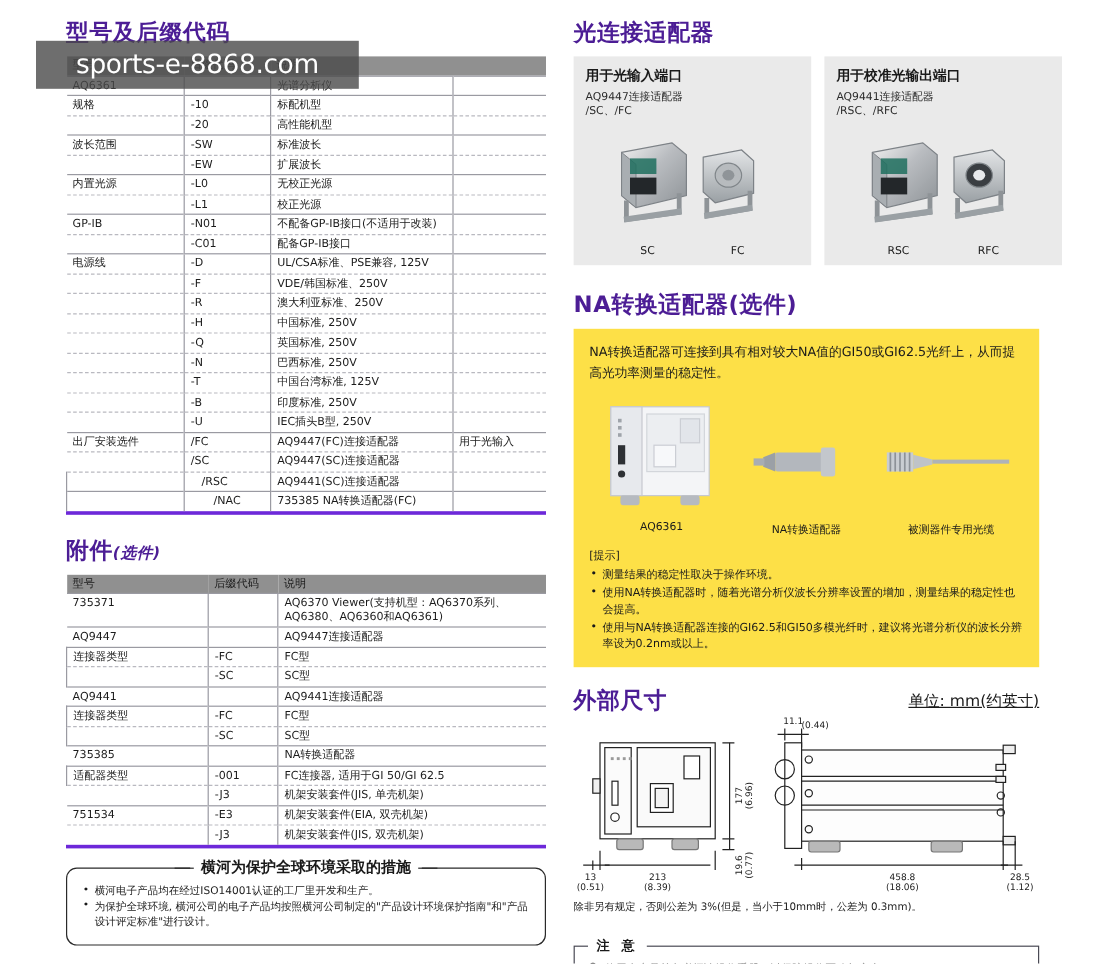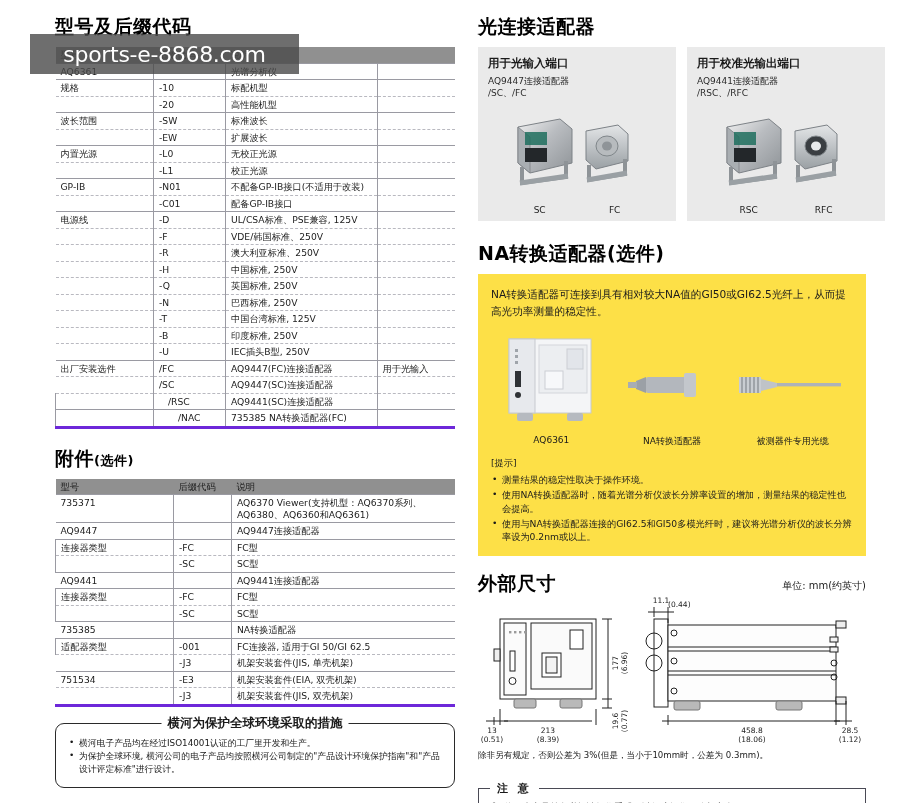--- a/index.html
+++ b/index.html
@@ -14,23 +14,23 @@
   }
   .page { position:relative; width:918px; height:803px; }
 
   
   .col-left  { position:absolute; left:55px;  top:14px; width:400px; }
   .col-right { position:absolute; left:478px; top:14px; width:388px; }
 
   
   h2.sec {
     font-size:19px; font-weight:bold; letter-spacing:.5px;
-    margin:0 0 7px 0; color:#000000;
-  }
-  h2.sec .sub { font-size:13px; font-weight:bold; }
+    margin:0 0 7px 0; color:#4c1d95;
+  }
+  h2.sec .sub { font-size:13px; font-weight:bold;font-style:italic; }
 
   
   table.spec { width:100%; border-collapse:collapse; font-size:9.2px; table-layout:fixed; }
   table.spec td { padding:2px 4px 2px 5px; vertical-align:top; line-height:1.25; color:#1b1b1b; }
   .thead td {
     background:#909090; color:#e9e9e9; font-size:9.3px;
     padding:3px 5px; border:none;
   }
   .solid-top td { border-top:1px solid #9a9aa2; }
   .dash-top td  { border-top:1px dashed #b9b9c0; }
@@ -71,21 +71,21 @@
   .na-text { font-size:10.6px; line-height:1.55; margin-bottom:6px; }
   .na-pics { height:110px; position:relative; }
   .na-caption { display:flex; font-size:9px; text-align:center; }
   .na-caption > div { flex:1; }
   .tips-h { font-size:9.2px; margin:9px 0 3px 0; }
   .tip-li { font-size:9.2px; line-height:1.45; padding-left:11px; position:relative; margin-bottom:2px; }
   .tip-li::before { content:"•"; position:absolute; left:1px; top:-1px; }
 
   
   .dim-head { display:flex; align-items:flex-end; justify-content:space-between; margin-top:15px; }
-  .unit-note { font-size:10px; padding-bottom:4px; }
+  .unit-note { font-size:13px; padding-bottom:4px;text-decoration:underline; }
   .dim-foot { font-size:8.6px; margin-top:3px; }
 
   
   .caution-box {
     position:relative; margin-top:26px;
     border:1px solid #4a4a55; padding:12px 12px 10px 12px;
   }
   .caution-title {
     position:absolute; top:-8px; left:11px; background:#fff; padding:0 7px;
     font-size:11px; font-weight:bold; letter-spacing:3px;

